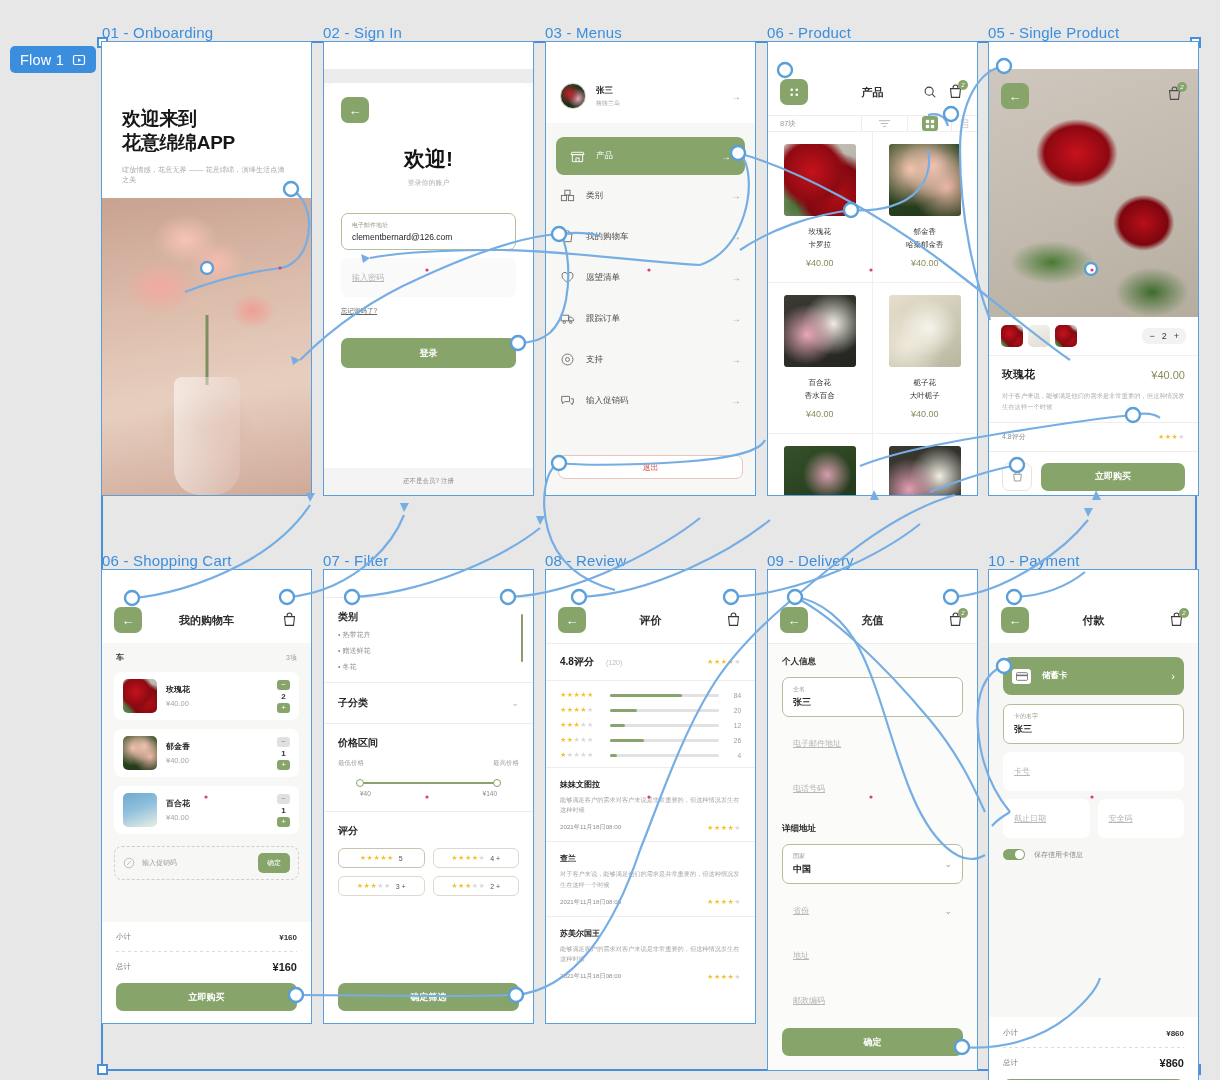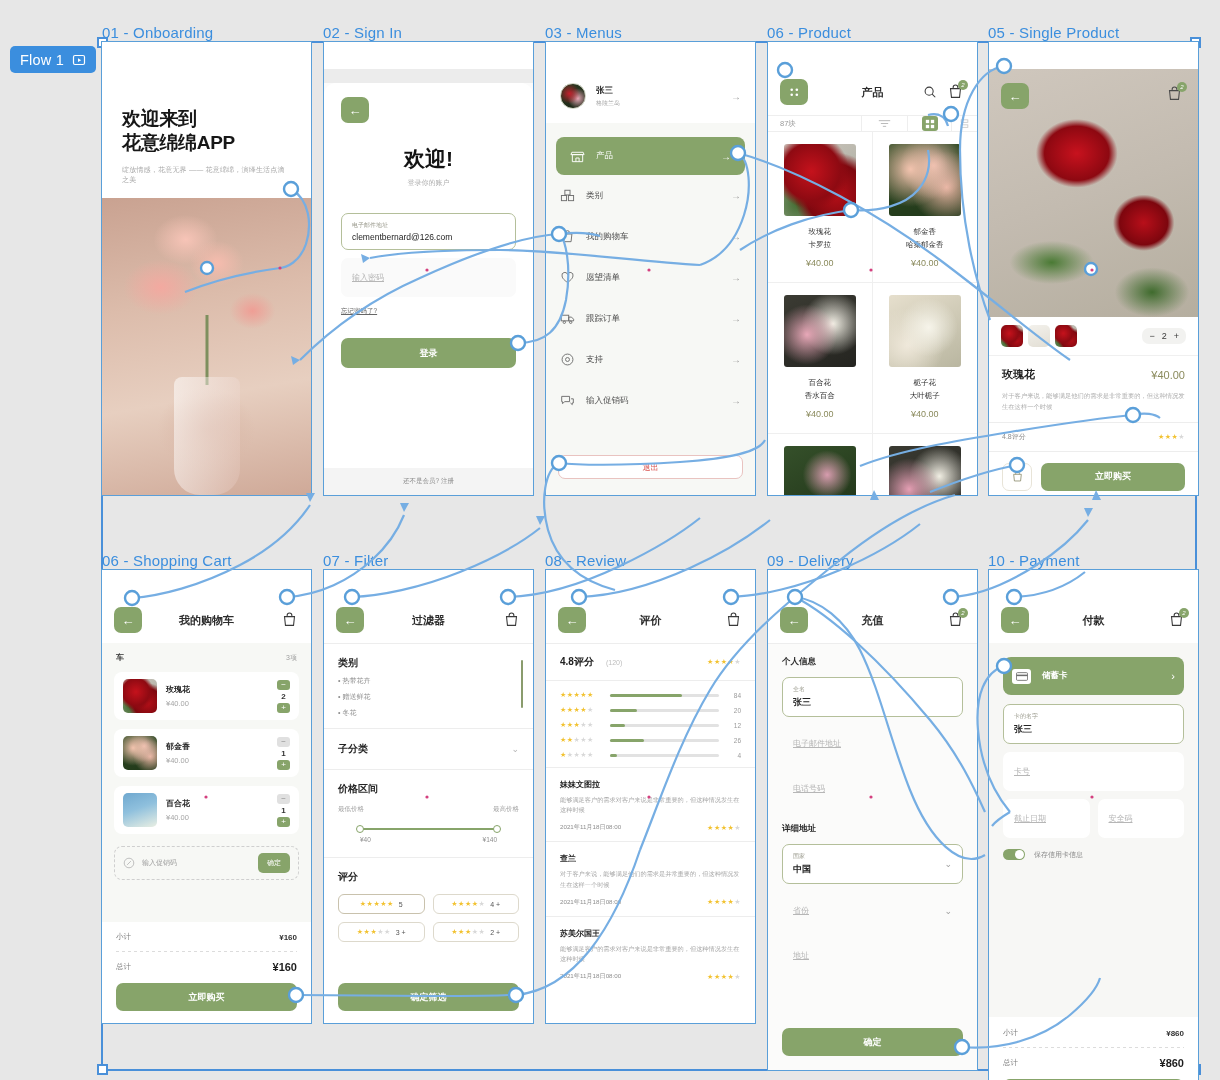--- a/index.html
+++ b/index.html
@@ -581,30 +581,20 @@
           <span style="font-size:7.5px;color:#7d7d7d">总计</span>
           <span style="margin-left:auto;font-size:11px;color:#1d1d1d;font-weight:700">¥160</span>
         </div>
         <div class="btn-green" style="margin-top:10px">立即购买</div>
       </div>
     </div>
   </div>
 
   <div class="frame" style="left:323px;top:569px;width:211px;height:455px">
     <div class="fr-inner" style="background:#fff;display:flex;flex-direction:column">
-      <div class="topbar">
-        <div class="backbtn">←</div>
-        <div class="bar-title">过滤器</div>
-        <span class="bagwrap">
-          <svg width="17" height="17" viewBox="0 0 16 16">
-              <path d="M3.3 5.3h9.4l-.9 8.2H4.2z" fill="none" stroke="#3a3a3a" stroke-width="1"></path>
-              <path d="M5.8 5.3V4a2.2 2.2 0 014.4 0v1.3" fill="none" stroke="#3a3a3a" stroke-width="1"></path>
-            </svg>
-        </span>
-      </div>
       <div class="divider"></div>
 
       <div style="padding:12px 14px 10px;position:relative">
         <div class="f-h">类别</div>
         <div class="f-li">• <span>热带花卉</span></div>
         <div class="f-li">• <span>赠送鲜花</span></div>
         <div class="f-li">• <span>冬花</span></div>
         <div style="position:absolute;right:10px;top:16px;width:2px;height:48px;background:#8a9c6d;border-radius:2px"></div>
       </div>
       <div class="divider"></div>
@@ -788,20 +778,23 @@
             <div class="fld-val">中国</div>
           </div>
           <span style="color:#9e9e9e;font-size:9px">⌄</span>
         </div>
         <div class="fieldbox" style="background:#fbfbfa;padding:12px 10px;display:flex;align-items:center">
           <span class="fld-ph" style="flex:1">省份</span>
           <span style="color:#9e9e9e;font-size:9px">⌄</span>
         </div>
         <div class="fieldbox" style="background:#fbfbfa;padding:12px 10px">
           <div class="fld-ph">地址</div>
+        </div>
+        <div class="fieldbox" style="background:#fbfbfa;padding:12px 10px">
+          <div class="fld-ph">邮政编码</div>
         </div>
       </div>
 
       <div style="margin-top:auto;padding:0 14px 14px">
         <div class="btn-green">确定</div>
       </div>
     </div>
   </div>
 
   <div class="frame" style="left:988px;top:569px;width:211px;height:551px">

